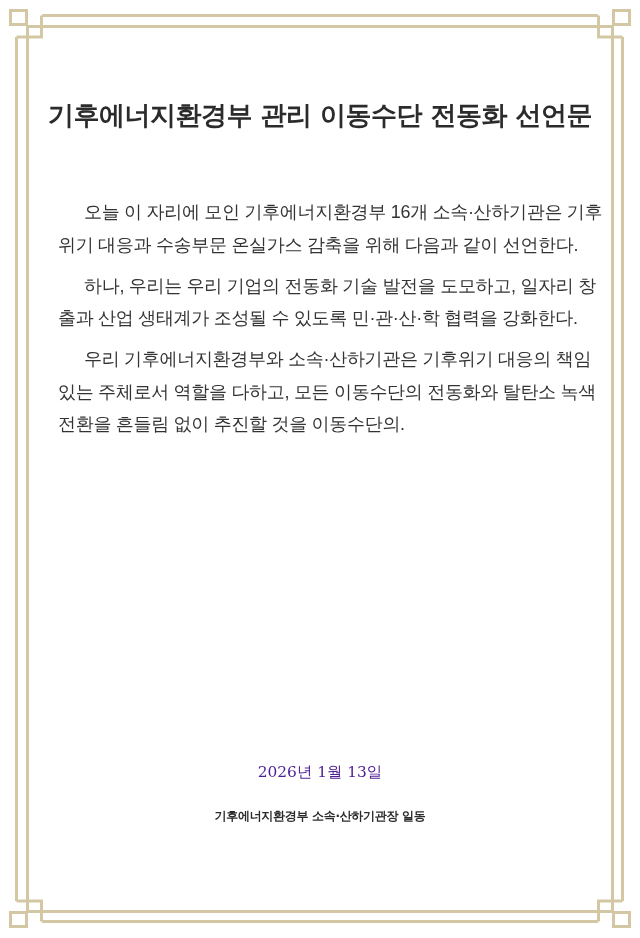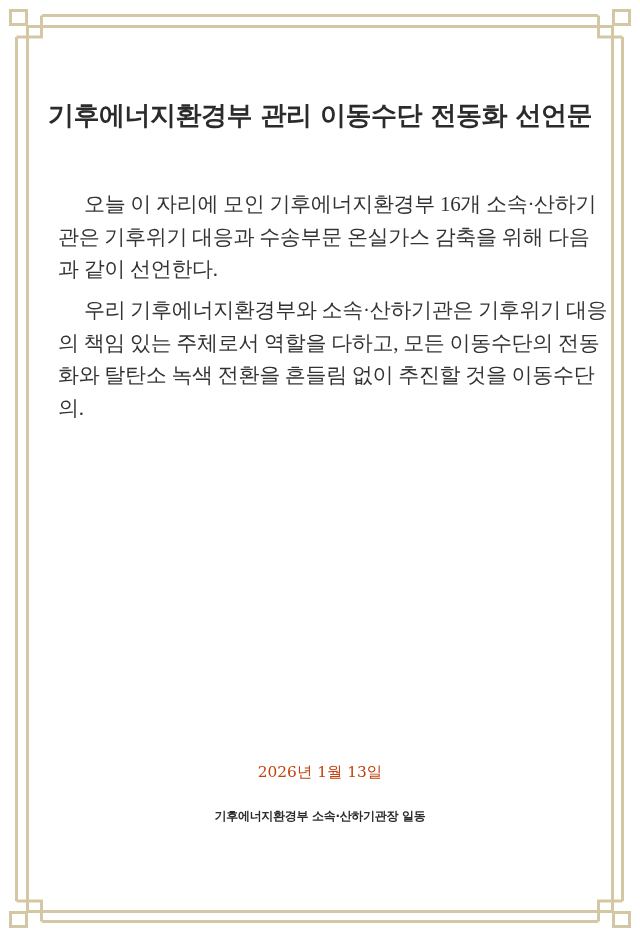--- a/index.html
+++ b/index.html
@@ -5,28 +5,28 @@
   html, body { margin:0; padding:0; background:#ffffff; }
   body { width:640px; height:938px; position:relative; overflow:hidden; }
   .frame { position:absolute; left:0; top:0; width:640px; height:938px; }
   .content { position:absolute; left:0; top:0; width:640px; height:938px; }
   .title {
     position:absolute; left:0; top:98px; width:640px; text-align:center;
     font-family:"DejaVu Sans", sans-serif; font-weight:bold; font-size:26px;
     color:#2b2b2b; letter-spacing:-0.5px; white-space:nowrap;
   }
   .body {
-    position:absolute; left:58px; top:188px; width:552px;
-    font-family:Liberation Serif, serif; font-size:21px; line-height:32.5px;
+    position:absolute; left:58px; top:196px; width:552px;
+    font-family:Liberation Sans, sans-serif; font-size:18px; line-height:32.5px;
     color:#333333; letter-spacing:-0.3px;
   }
   .para { margin:0 0 8.5px 0; text-indent:26px; }
   .date {
     position:absolute; left:0; top:762px; width:640px; text-align:center;
-    font-family:"DejaVu Serif", serif; font-size:15.4px; color:#c2410c;
+    font-family:"DejaVu Serif", serif; font-size:15.4px; color:#4c1d95;
   }
   .signer {
     position:absolute; left:0; top:808px; width:640px; text-align:center;
     font-family:"DejaVu Sans", sans-serif; font-weight:bold; font-size:12px;
     color:#2b2b2b; letter-spacing:-0.3px;
   }
 </style>
 </head>
 <body>
 
@@ -57,18 +57,19 @@
     <rect x="613.5" y="912.5" width="16" height="14"></rect>
     <polyline points="622.5,901 598.5,901 598.5,921.5"></polyline>
   </g>
 </svg>
 
 <div class="content">
   <div class="title">기후에너지환경부 관리 이동수단 전동화 선언문</div>
 
   <div class="body">
     <p class="para">오늘 이 자리에 모인 기후에너지환경부 16개 소속·산하기관은 기후위기 대응과 수송부문 온실가스 감축을 위해 다음과 같이 선언한다.</p>
+    <p class="para">하나, 우리는 우리 기업의 전동화 기술 발전을 도모하고, 일자리 창출과 산업 생태계가 조성될 수 있도록 민·관·산·학 협력을 강화한다.</p>
     <p class="para">우리 기후에너지환경부와 소속·산하기관은 기후위기 대응의 책임 있는 주체로서 역할을 다하고, 모든 이동수단의 전동화와 탈탄소 녹색 전환을 흔들림 없이 추진할 것을 이동수단의.</p>
   </div>
 
   <div class="date">2026년 1월 13일</div>
   <div class="signer">기후에너지환경부 소속·산하기관장 일동</div>
 </div>
 
 </body></html>

